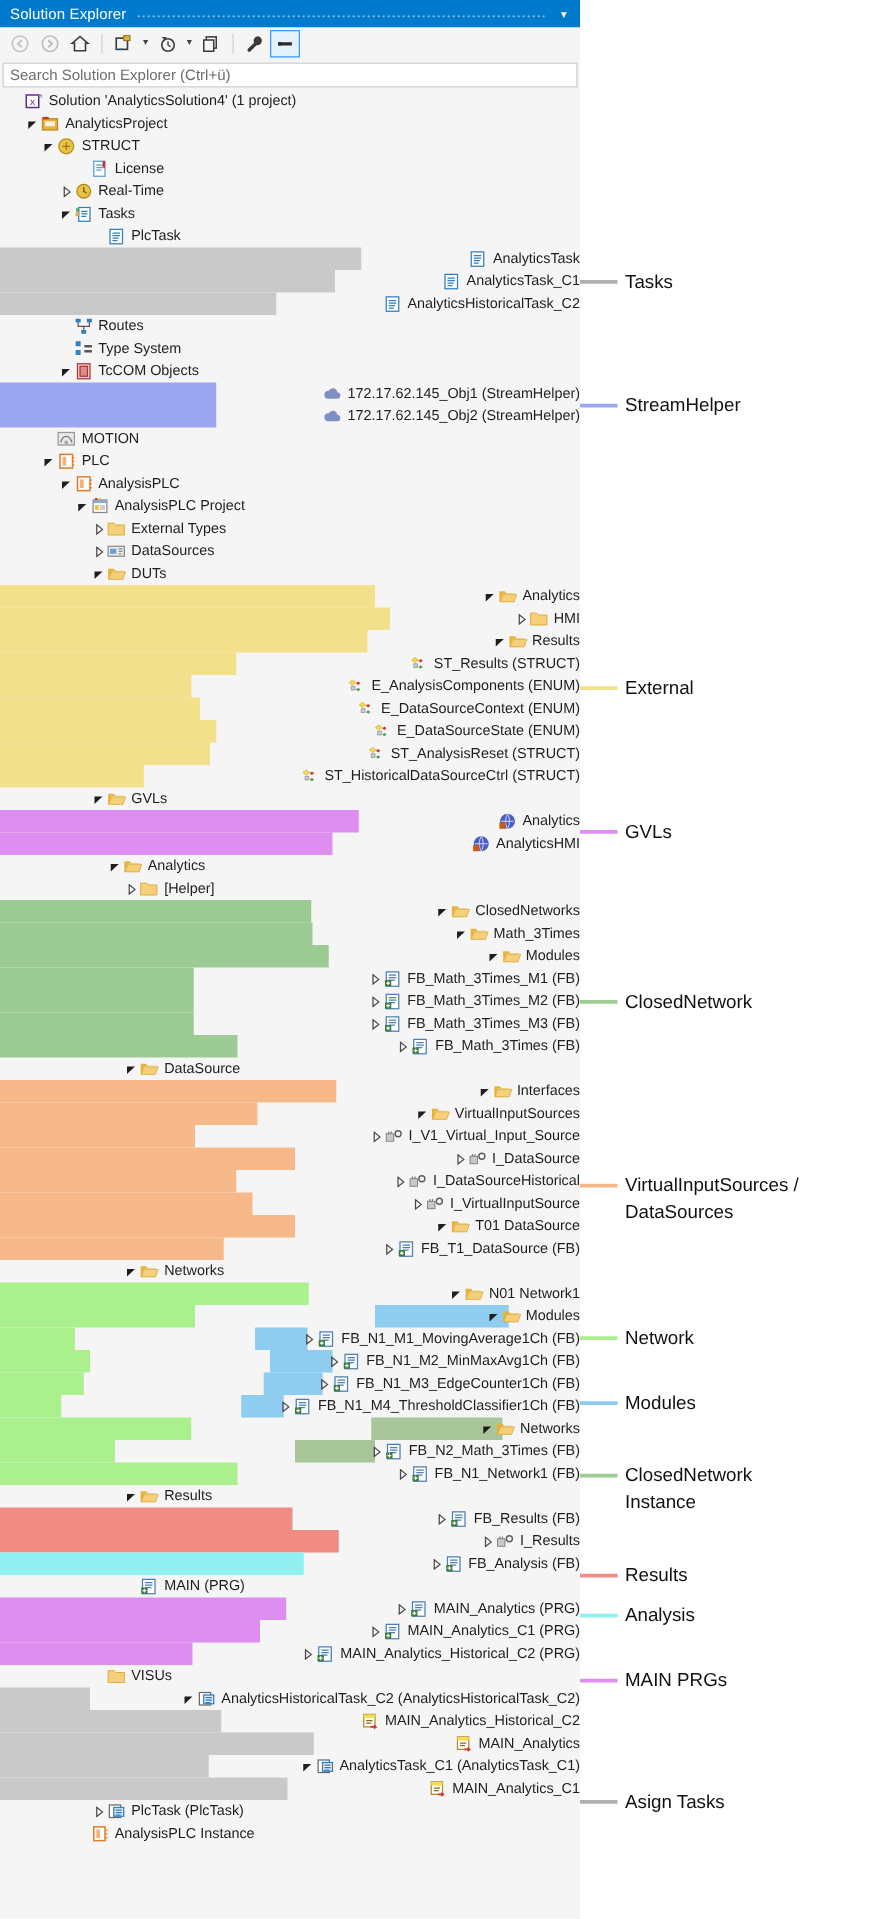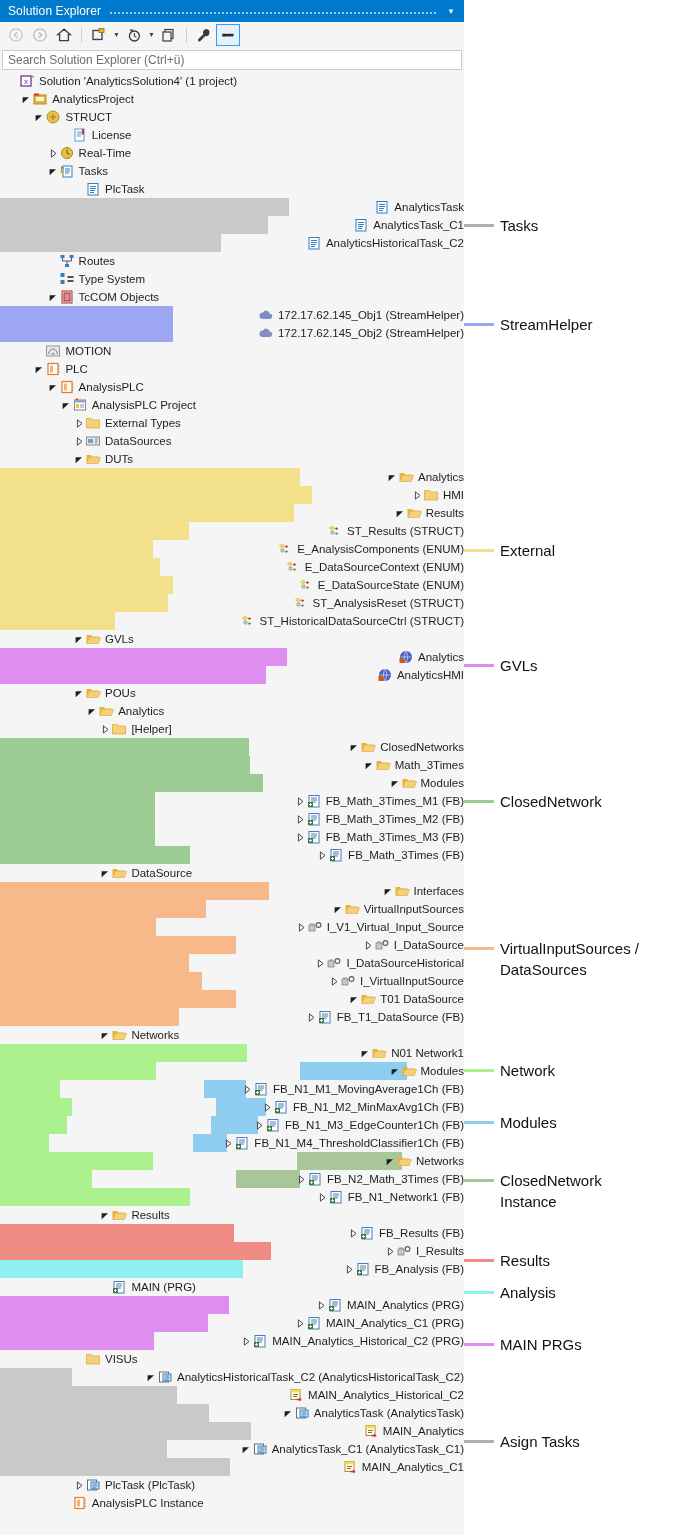--- a/index.html
+++ b/index.html
@@ -621,35 +621,20 @@
           <div class="ic">
             <svg width="16" height="16" viewBox="0 0 16 16" xmlns="http://www.w3.org/2000/svg">
               <circle cx="8" cy="8" r="6" fill="#4a5fc1"></circle>
               <path d="M3 8h10M8 2.2c2 2.4 2 9.2 0 11.6M8 2.2c-2 2.4-2 9.2 0 11.6" stroke="#cfd8f5" fill="none" stroke-width=".8"></path>
               <rect x="1.5" y="9" width="5" height="5" fill="#c85a1a"></rect>
             </svg>
           </div>
           <span class="lbl">AnalyticsHMI</span>
         </div>
         <div class="row">
-          <div class="sp" style="width: 74px;"></div>
-          <div class="tw">
-            <svg width="9" height="9" viewBox="0 0 9 9">
-              <path d="M0.6 2.2h6.4L0.6 8.2z" fill="#1e1e1e"></path>
-            </svg>
-          </div>
-          <div class="ic">
-            <svg width="16" height="16" viewBox="0 0 16 16" xmlns="http://www.w3.org/2000/svg">
-              <path d="M1.5 4h4.5l1.2 1.5h6.3V6H4.2L2 12.5H1.5z" fill="#e8b33a"></path>
-              <path d="M2 12.5L4.2 6.5h11.3l-2.2 6z" fill="#f5cf7a" stroke="#d8a62c" stroke-width=".6"></path>
-            </svg>
-          </div>
-          <span class="lbl">POUs</span>
-        </div>
-        <div class="row">
           <div class="sp" style="width: 87.2px;"></div>
           <div class="tw">
             <svg width="9" height="9" viewBox="0 0 9 9">
               <path d="M0.6 2.2h6.4L0.6 8.2z" fill="#1e1e1e"></path>
             </svg>
           </div>
           <div class="ic">
             <svg width="16" height="16" viewBox="0 0 16 16" xmlns="http://www.w3.org/2000/svg">
               <path d="M1.5 4h4.5l1.2 1.5h6.3V6H4.2L2 12.5H1.5z" fill="#e8b33a"></path>
               <path d="M2 12.5L4.2 6.5h11.3l-2.2 6z" fill="#f5cf7a" stroke="#d8a62c" stroke-width=".6"></path>
@@ -1286,37 +1271,20 @@
           <div class="tw"></div>
           <div class="ic">
             <svg width="16" height="16" viewBox="0 0 16 16" xmlns="http://www.w3.org/2000/svg">
               <rect x="3" y="2.5" width="9" height="10" fill="#fff" stroke="#b08a20"></rect>
               <rect x="3" y="2.5" width="9" height="3" fill="#f2dd55"></rect>
               <path d="M5 7.5h5M5 9.5h4" stroke="#8a6a10"></path>
               <path d="M8.5 12.5h4l-1.3-1.4M12.5 12.5l-1.3 1.4" stroke="#d1342f" stroke-width="1.3" fill="none"></path>
             </svg>
           </div>
           <span class="lbl">MAIN_Analytics_Historical_C2</span>
-        </div>
-        <div class="row">
-          <div class="band" style="left: 0px; width: 464px; background: rgb(201, 201, 201);"></div>
-          <div class="sp" style="width: 74px;"></div>
-          <div class="tw">
-            <svg width="9" height="9" viewBox="0 0 9 9">
-              <path d="M0.6 2.2h6.4L0.6 8.2z" fill="#1e1e1e"></path>
-            </svg>
-          </div>
-          <div class="ic">
-            <svg width="16" height="16" viewBox="0 0 16 16" xmlns="http://www.w3.org/2000/svg">
-              <rect x="2.5" y="3" width="9" height="10" fill="#fff" stroke="#6a6a6a"></rect>
-              <rect x="6" y="5" width="8" height="7" fill="#dfe8f2" stroke="#2f7fc1"></rect>
-              <path d="M7.5 7h5M7.5 9h5M7.5 11h4" stroke="#2f7fc1"></path>
-            </svg>
-          </div>
-          <span class="lbl">AnalyticsTask (AnalyticsTask)</span>
         </div>
         <div class="row">
           <div class="band" style="left: 0px; width: 464px; background: rgb(201, 201, 201);"></div>
           <div class="sp" style="width: 100.4px;"></div>
           <div class="tw"></div>
           <div class="ic">
             <svg width="16" height="16" viewBox="0 0 16 16" xmlns="http://www.w3.org/2000/svg">
               <rect x="3" y="2.5" width="9" height="10" fill="#fff" stroke="#b08a20"></rect>
               <rect x="3" y="2.5" width="9" height="3" fill="#f2dd55"></rect>
               <path d="M5 7.5h5M5 9.5h4" stroke="#8a6a10"></path>

